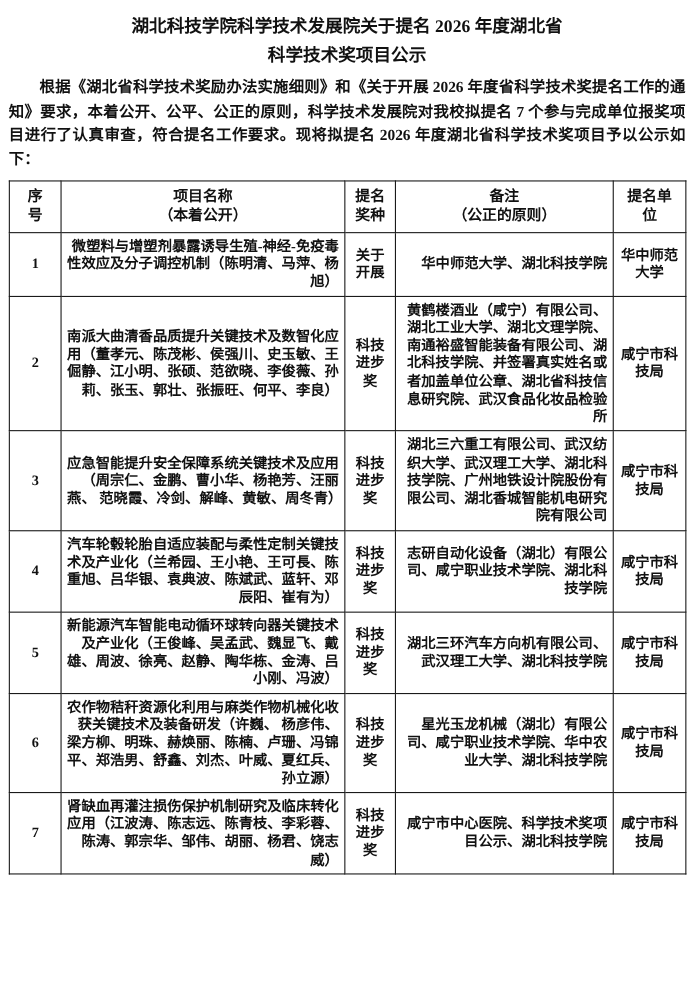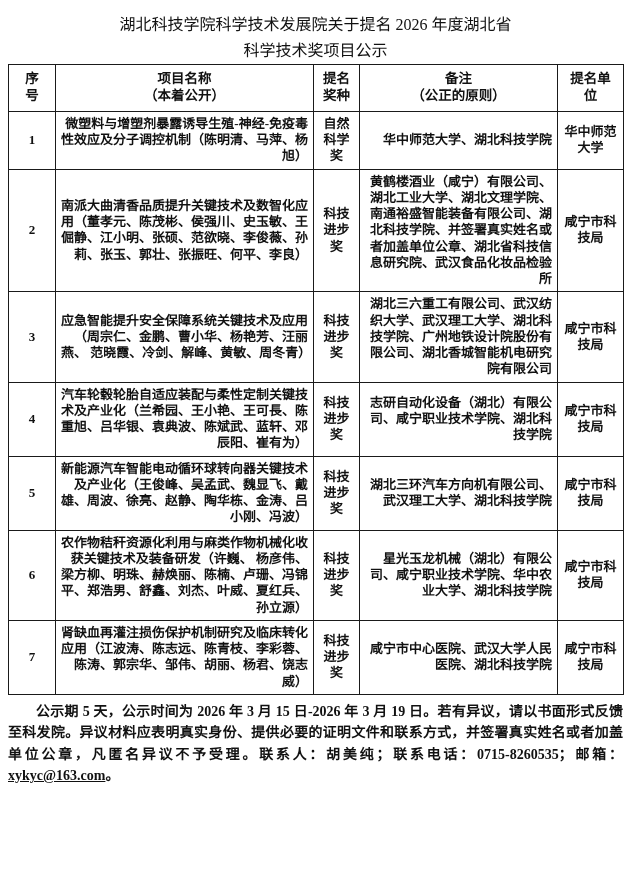--- a/index.html
+++ b/index.html
@@ -10,21 +10,21 @@
     font-weight: 600;
   }
   .page {
     position: relative;
     width: 615px;
     padding: 12px 8px 6px 8px;
   }
   .doc-title {
     text-align: center;
     font-size: 16px;
-    font-weight: 400;
+    font-weight: 700;
     line-height: 26px;
     white-space: pre-line;
   }
   .intro {
     font-size: 14px;
     line-height: 21.5px;
     text-align: justify;
     text-indent: 2em;
     margin: 6px 0 8px 0;
   }
@@ -67,20 +67,21 @@
   }
 </style>
 </head>
 <body>
 
 <div class="page">
 
   <div class="doc-title">湖北科技学院科学技术发展院关于提名 2026 年度湖北省
 科学技术奖项目公示</div>
 
+  <div class="intro">根据《湖北省科学技术奖励办法实施细则》和《关于开展 2026 年度省科学技术奖提名工作的通知》要求，本着公开、公平、公正的原则，科学技术发展院对我校拟提名 7 个参与完成单位报奖项目进行了认真审查，符合提名工作要求。现将拟提名 2026 年度湖北省科学技术奖项目予以公示如下：</div>
 
   <table class="projects">
     <colgroup>
       <col style="width:47px">
       <col style="width:258px">
       <col style="width:46px">
       <col style="width:198px">
       <col style="width:66px">
     </colgroup>
     <thead>
@@ -94,21 +95,21 @@
         <th>备注
 （公正的原则）</th>
         <th>提名单
 位</th>
       </tr>
     </thead>
     <tbody>
         <tr>
           <td>1</td>
           <td class="left">微塑料与增塑剂暴露诱导生殖-神经-免疫毒性效应及分子调控机制（陈明清、马萍、杨旭）</td>
-          <td>自然科学奖</td>
+          <td>关于开展</td>
           <td class="left">华中师范大学、湖北科技学院</td>
           <td>华中师范大学</td>
         </tr>
         <tr>
           <td>2</td>
           <td class="left">南派大曲清香品质提升关键技术及数智化应用（董孝元、陈茂彬、侯强川、史玉敏、王倔静、江小明、张硕、范欲晓、李俊薇、孙莉、张玉、郭壮、张振旺、何平、李良）</td>
           <td>科技进步奖</td>
           <td class="left">黄鹤楼酒业（咸宁）有限公司、湖北工业大学、湖北文理学院、南通裕盛智能装备有限公司、湖北科技学院、并签署真实姓名或者加盖单位公章、湖北省科技信息研究院、武汉食品化妆品检验所</td>
           <td>咸宁市科技局</td>
         </tr>
@@ -137,27 +138,26 @@
           <td>6</td>
           <td class="left">农作物秸秆资源化利用与麻类作物机械化收获关键技术及装备研发（许巍、 杨彦伟、梁方柳、明珠、赫焕丽、陈楠、卢珊、冯锦平、郑浩男、舒鑫、刘杰、叶威、夏红兵、孙立源）</td>
           <td>科技进步奖</td>
           <td class="left">星光玉龙机械（湖北）有限公司、咸宁职业技术学院、华中农业大学、湖北科技学院</td>
           <td>咸宁市科技局</td>
         </tr>
         <tr>
           <td>7</td>
           <td class="left">肾缺血再灌注损伤保护机制研究及临床转化应用（江波涛、陈志远、陈青枝、李彩蓉、陈涛、郭宗华、邹伟、胡丽、杨君、饶志威）</td>
           <td>科技进步奖</td>
-          <td class="left">咸宁市中心医院、武汉大学人民医院、湖北科技学院</td>
+          <td class="left">咸宁市中心医院、科学技术奖项目公示、湖北科技学院</td>
           <td>咸宁市科技局</td>
         </tr>
       </tbody>
   </table>
 
-  <div class="footer-notice"><span>公示期 5 天，公示时间为 2026 年 3 月 15 日-2026 年 3 月 19 日。若有异议，请以书面形式反馈至科发院。异议材料应表明真实身份、提供必要的证明文件和联系方式，并签署真实姓名或者加盖单位公章，凡匿名异议不予受理。联系人：胡美纯；联系电话：0715-8260535；邮箱：</span><span class="email">xykyc@163.com</span><span>。</span></div>
 
   <div class="sign-block">
     
     
 
     
   </div>
 
 </div>
 

